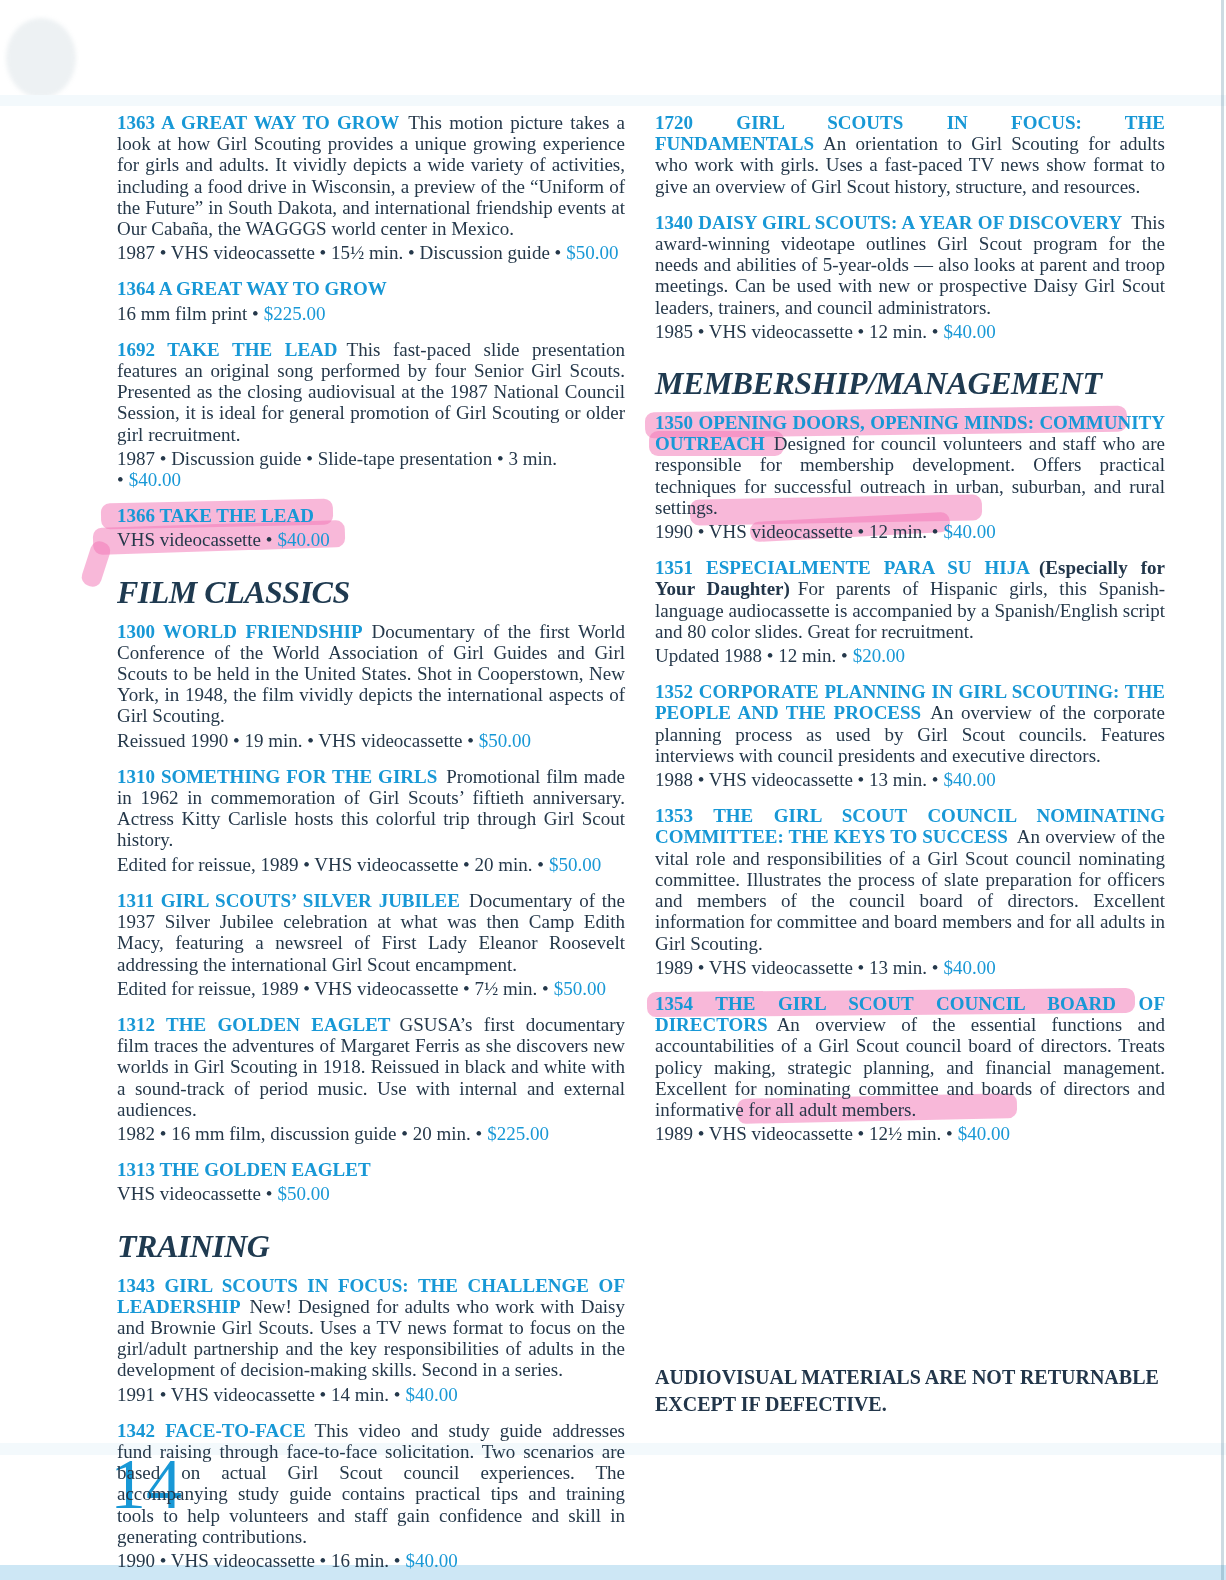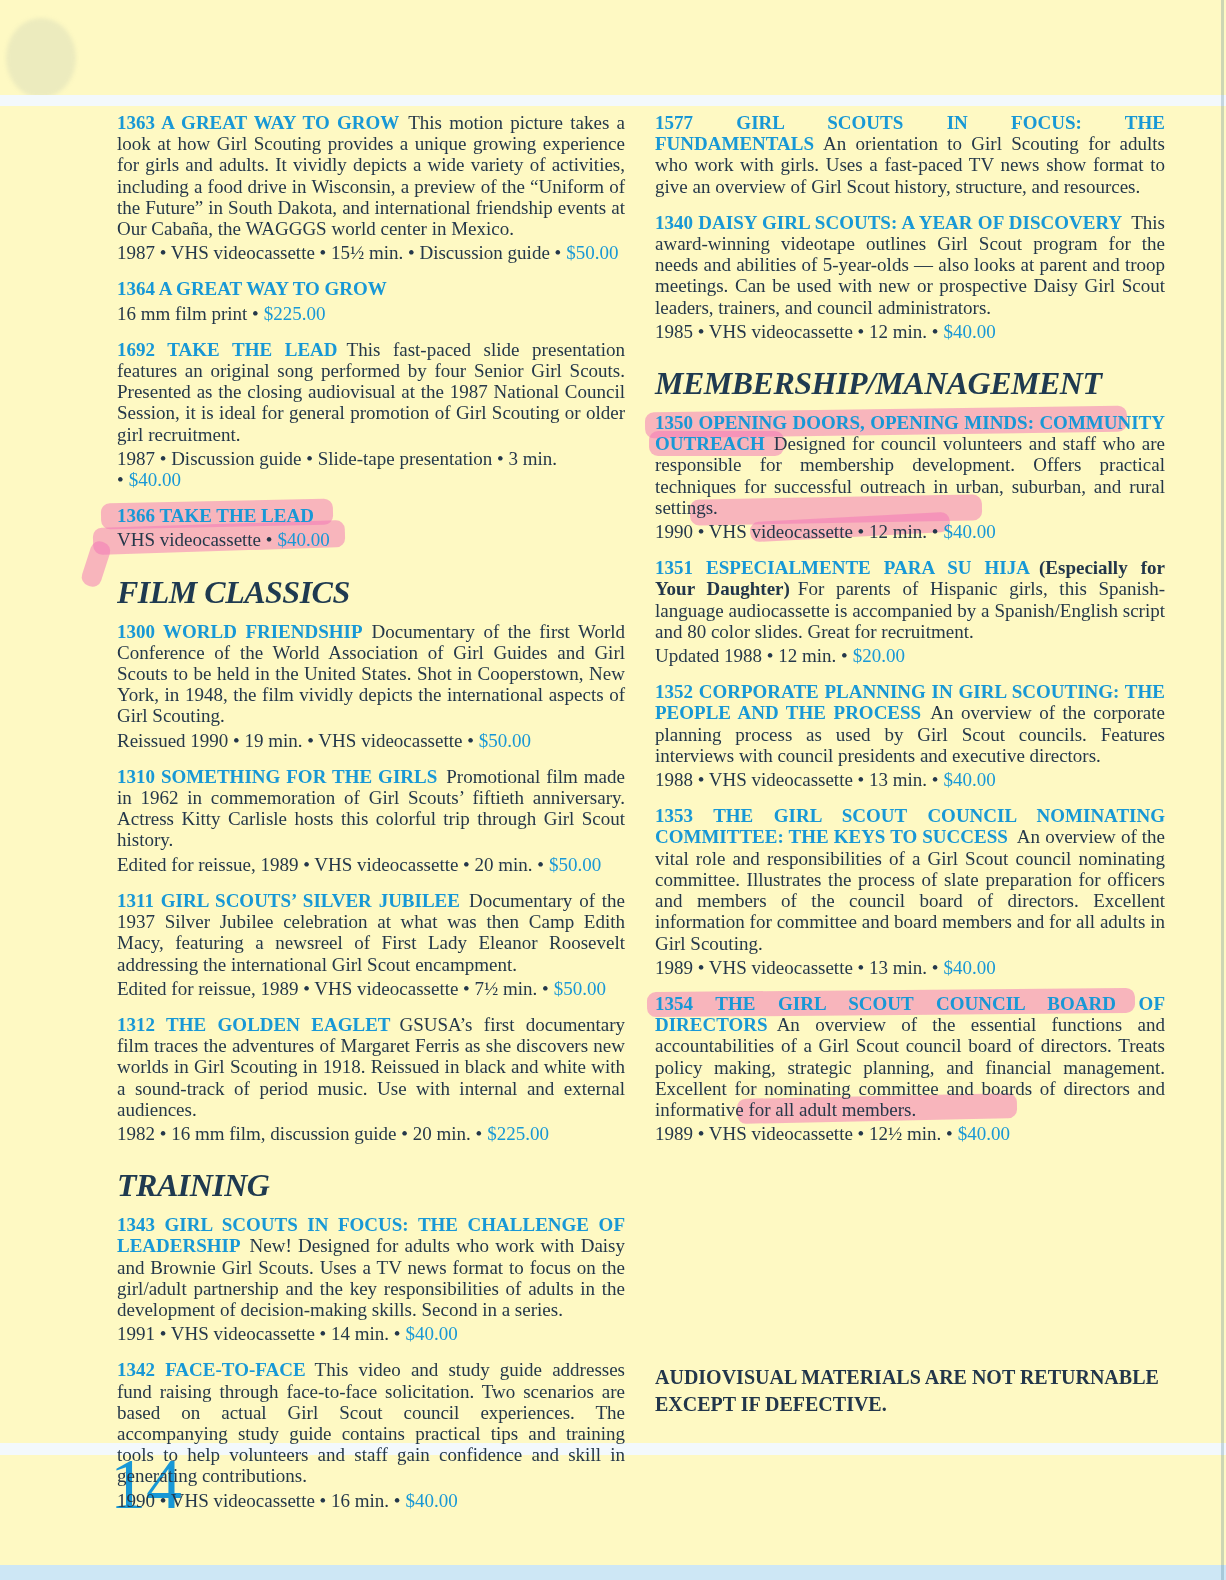--- a/index.html
+++ b/index.html
@@ -1,16 +1,16 @@
 <!DOCTYPE html>
 <html><head>
 <meta charset="utf-8">
 <style>
   html,body{margin:0;padding:0;background:#8fb8cc;}
-  .page{position:relative;width:1226px;height:1580px;background:#fef9c3;
+  .page{position:relative;width:1226px;height:1580px;background:#ffffff;
         font-family:"Liberation Serif",serif;overflow:hidden;}
   .stripe{position:absolute;left:0;width:1226px;background:#f3f9fc;}
   .stripe-top{top:95px;height:11px;}
   .stripe-bottom{top:1443px;height:12px;}
   .band-bottom{position:absolute;left:0;top:1565px;width:1226px;height:15px;background:#cde7f5;}
   .edge-line{position:absolute;top:0;right:2px;width:3px;height:1580px;background:rgba(60,110,140,.25);}
 
   .col{position:absolute;top:112px;}
   .col-left{left:117px;width:508px;}
   .col-right{left:655px;width:510px;}
@@ -94,39 +94,43 @@
     <div class="item">
       <p class="entry"><span class="etitle">1311 GIRL SCOUTS’ SILVER JUBILEE</span><span>Documentary of the 1937 Silver Jubilee celebration at what was then Camp Edith Macy, featuring a newsreel of First Lady Eleanor Roosevelt addressing the international Girl Scout encampment.</span></p>
       <p class="meta"><span>Edited for reissue, 1989 • VHS videocassette • 7½ min. •</span><span class="price">$50.00</span></p>
     </div>
 
     <div class="item">
       <p class="entry"><span class="etitle">1312 THE GOLDEN EAGLET</span><span>GSUSA’s first documentary film traces the adventures of Margaret Ferris as she discovers new worlds in Girl Scouting in 1918. Reissued in black and white with a sound-track of period music. Use with internal and external audiences.</span></p>
       <p class="meta"><span>1982 • 16 mm film, discussion guide • 20 min. •</span><span class="price">$225.00</span></p>
     </div>
 
+    <div class="item">
+      <p class="entry"><span class="etitle">1313 THE GOLDEN EAGLET</span></p>
+      <p class="meta"><span>VHS videocassette •</span><span class="price">$50.00</span></p>
+    </div>
 
     <h2 class="sec">TRAINING</h2>
 
     <div class="item">
       <p class="entry"><span class="etitle">1343 GIRL SCOUTS IN FOCUS: THE CHALLENGE OF LEADERSHIP</span><span>New! Designed for adults who work with Daisy and Brownie Girl Scouts. Uses a TV news format to focus on the girl/adult partnership and the key responsibilities of adults in the development of decision-making skills. Second in a series.</span></p>
       <p class="meta"><span>1991 • VHS videocassette • 14 min. •</span><span class="price">$40.00</span></p>
     </div>
 
     <div class="item">
       <p class="entry"><span class="etitle">1342 FACE-TO-FACE</span><span>This video and study guide addresses fund raising through face-to-face solicitation. Two scenarios are based on actual Girl Scout council experiences. The accompanying study guide contains practical tips and training tools to help volunteers and staff gain confidence and skill in generating contributions.</span></p>
       <p class="meta"><span>1990 • VHS videocassette • 16 min. •</span><span class="price">$40.00</span></p>
     </div>
 
   </div>
 
   <div class="col col-right">
 
     <div class="item">
-      <p class="entry"><span class="etitle">1577 GIRL SCOUTS IN FOCUS: THE FUNDAMENTALS</span><span>An orientation to Girl Scouting for adults who work with girls. Uses a fast-paced TV news show format to give an overview of Girl Scout history, structure, and resources.</span></p>
+      <p class="entry"><span class="etitle">1720 GIRL SCOUTS IN FOCUS: THE FUNDAMENTALS</span><span>An orientation to Girl Scouting for adults who work with girls. Uses a fast-paced TV news show format to give an overview of Girl Scout history, structure, and resources.</span></p>
     </div>
 
     <div class="item">
       <p class="entry"><span class="etitle">1340 DAISY GIRL SCOUTS: A YEAR OF DISCOVERY</span><span>This award-winning videotape outlines Girl Scout program for the needs and abilities of 5-year-olds — also looks at parent and troop meetings. Can be used with new or prospective Daisy Girl Scout leaders, trainers, and council administrators.</span></p>
       <p class="meta"><span>1985 • VHS videocassette • 12 min. •</span><span class="price">$40.00</span></p>
     </div>
 
     <h2 class="sec">MEMBERSHIP/MANAGEMENT</h2>
 
     <div class="item">

